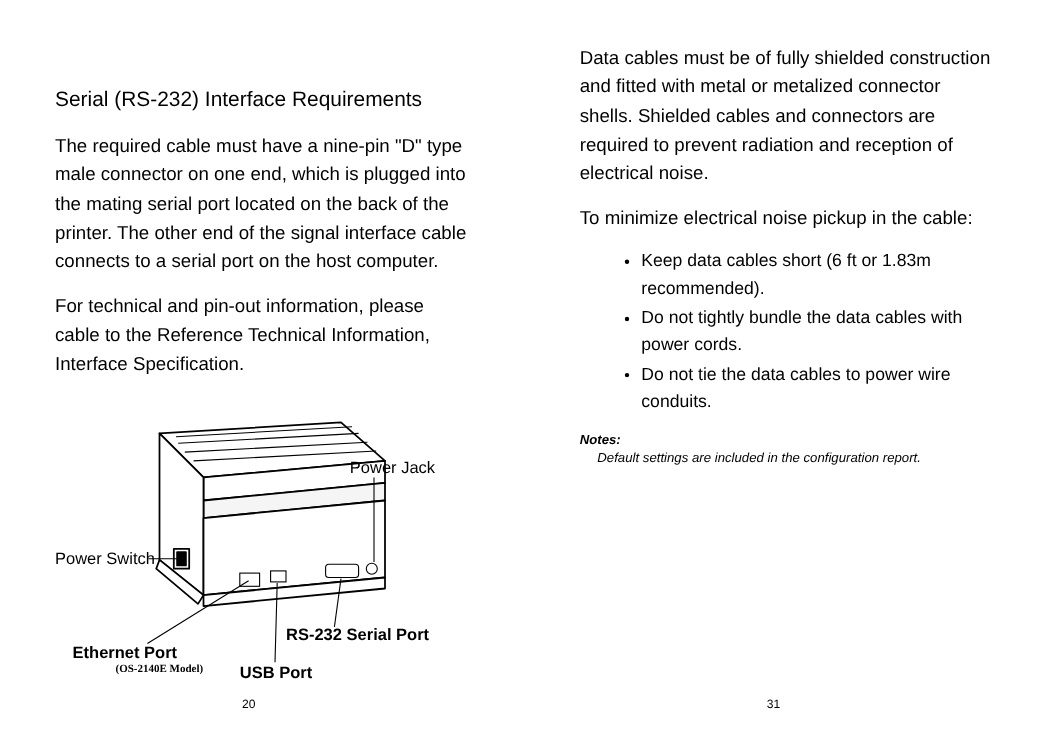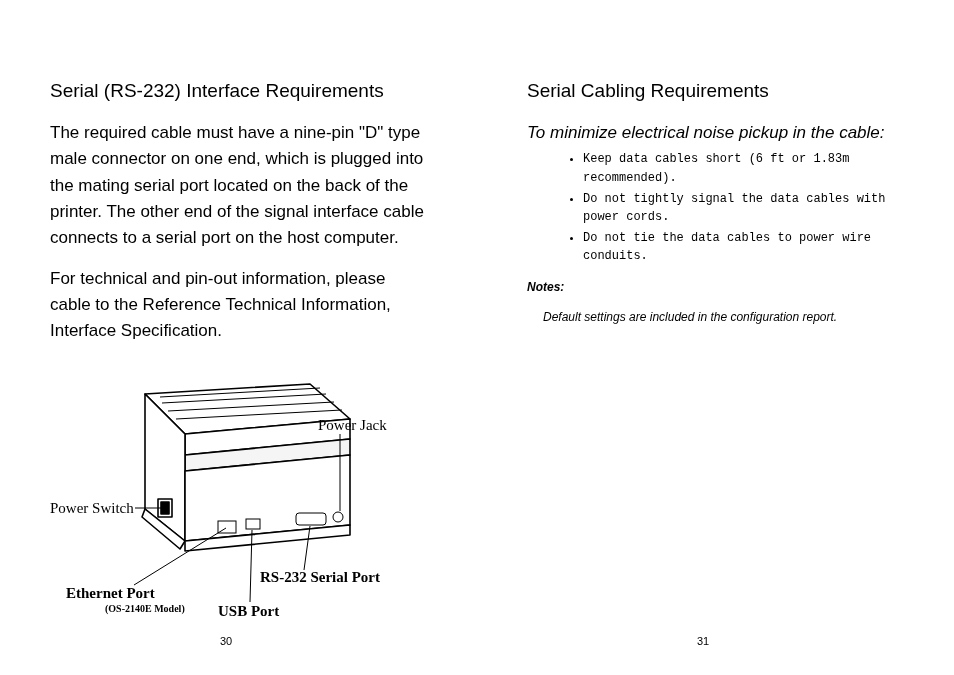--- a/index.html
+++ b/index.html
@@ -26,35 +26,34 @@
     font-size: 19px;
     font-weight: normal;
     margin: 40px 0 18px 0;
   }
   .page p {
     font-size: 17px;
     line-height: 1.55;
     margin: 0 0 14px 0;
   }
   .page ul {
-    font-size: 12px;
+    font-size: 16px;
     line-height: 1.55;
     margin: 0 0 14px 0;
     padding-left: 56px;
-    font-family: Liberation Mono, monospace;
   }
   .page ul li {
     list-style-type: disc;
     margin-bottom: 2px;
   }
   .notes-label {
     font-size: 12px;
     font-style: italic;
     font-weight: bold;
-    margin-bottom: 16px;
+    margin-bottom: 2px;
   }
   .notes-text {
     font-size: 12px;
     font-style: italic;
     margin-left: 16px;
   }
   .page-num {
     position: absolute;
     bottom: 28px;
     font-size: 11px;
@@ -64,21 +63,21 @@
 
   
   .diagram {
     position: relative;
     width: 370px;
     height: 300px;
     margin-top: 6px;
   }
   .label {
     position: absolute;
-    font-family: Liberation Serif, serif;
+    font-family: Liberation Sans, sans-serif;
     font-size: 15px;
     white-space: nowrap;
   }
   .label.bold { font-weight: bold; }
   .sublabel {
     font-family: Liberation Serif, serif;
     font-size: 10px;
     font-weight: bold;
     margin-left: 39px;
   }
@@ -146,29 +145,29 @@
       </svg>
 
       <div class="label" style="left:0px; top:141px;">Power Switch</div>
       <div class="label" style="left:268px; top:58px;">Power Jack</div>
       <div class="label bold" style="left:210px; top:210px;">RS-232 Serial Port</div>
       <div class="label bold" style="left:168px; top:244px;">USB Port</div>
       <div class="label bold" style="left:16px; top:226px;">Ethernet Port</div>
       <div class="sublabel" style="position:absolute; left:16px; top:244px;">(OS-2140E Model)</div>
     </div>
 
-    <div class="page-num">30</div>
+    <div class="page-num">20</div>
   </div>
 
   <div class="page page-right">
-    <h1>Serial Cabling Requirements</h1>
-    <p style="margin-bottom:4px;font-style:italic;">To minimize electrical noise pickup in the cable:</p>
+    <p>Data cables must be of fully shielded construction and fitted with metal or metalized connector shells. Shielded cables and connectors are required to prevent radiation and reception of electrical noise.</p>
+    <p style="margin-bottom:14px;">To minimize electrical noise pickup in the cable:</p>
     <ul>
       <li>Keep data cables short (6 ft or 1.83m recommended).</li>
-      <li>Do not tightly signal the data cables with power cords.</li>
+      <li>Do not tightly bundle the data cables with power cords.</li>
       <li>Do not tie the data cables to power wire conduits.</li>
     </ul>
     <div class="notes-label">Notes:</div>
     <div class="notes-text">Default settings are included in the configuration report.</div>
 
     <div class="page-num">31</div>
   </div>
 
 </div>
 

